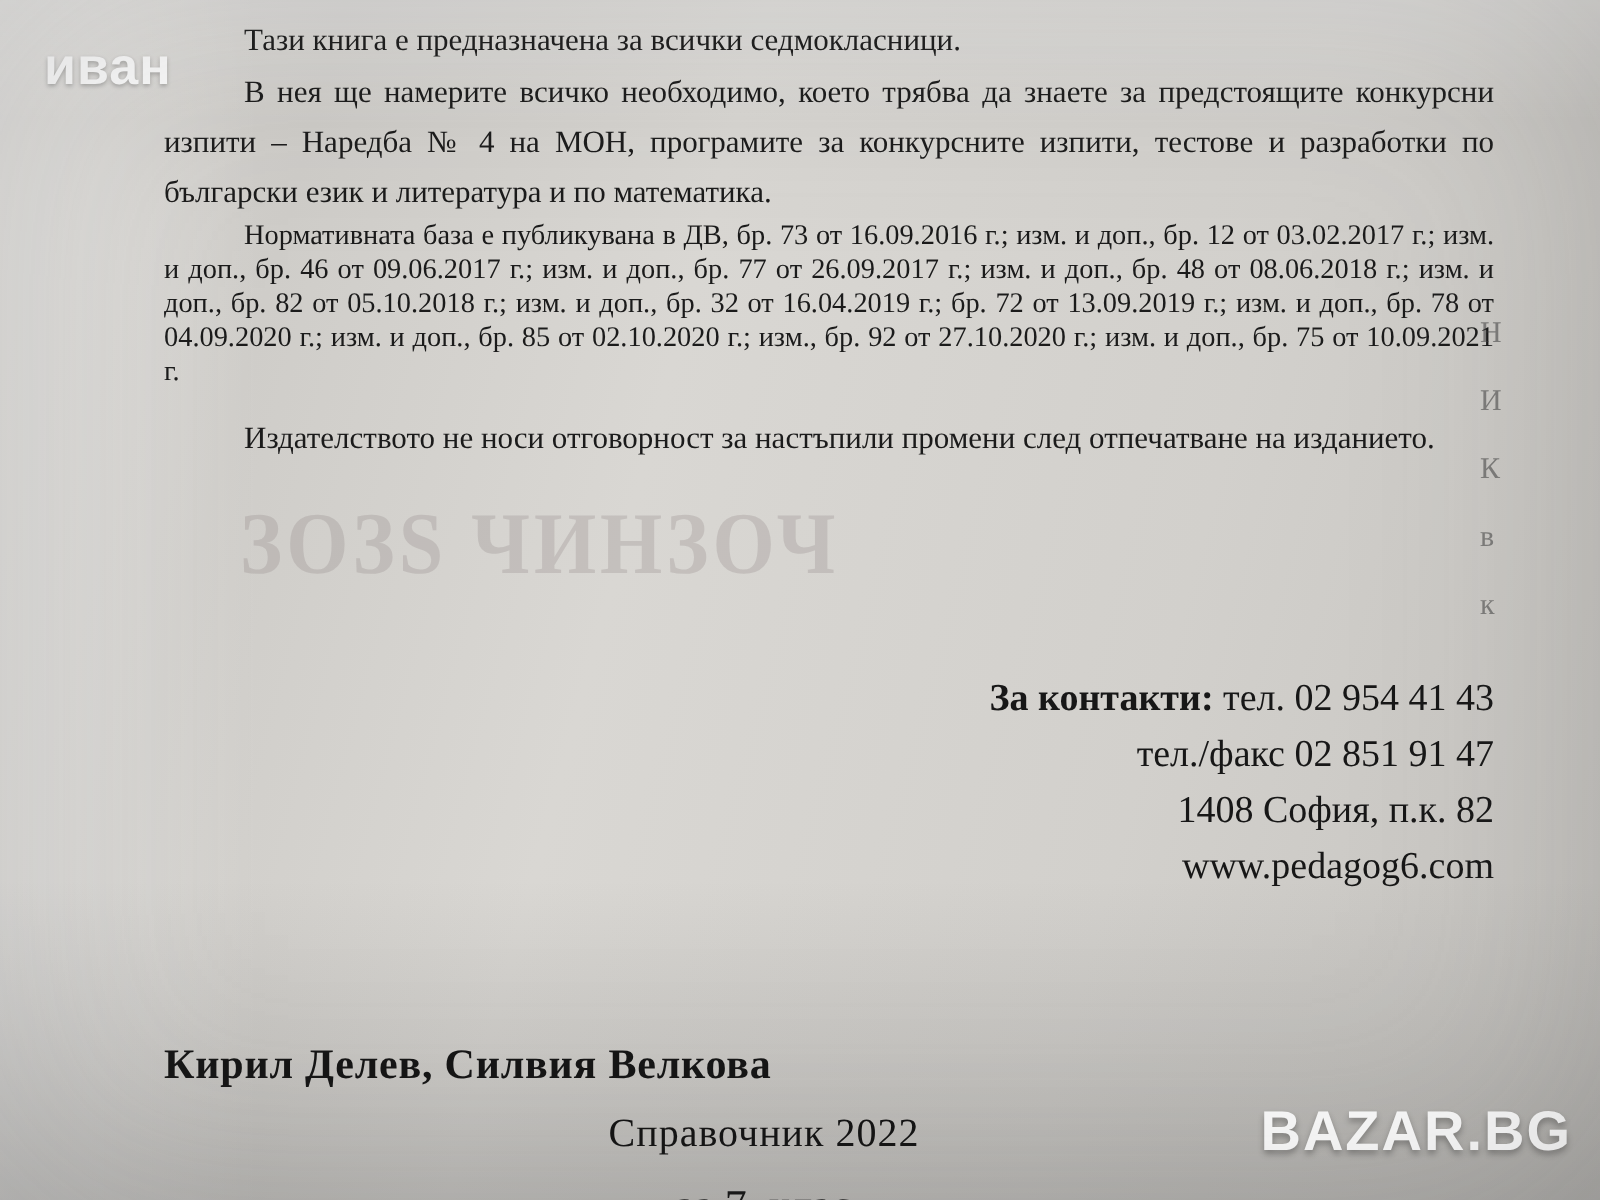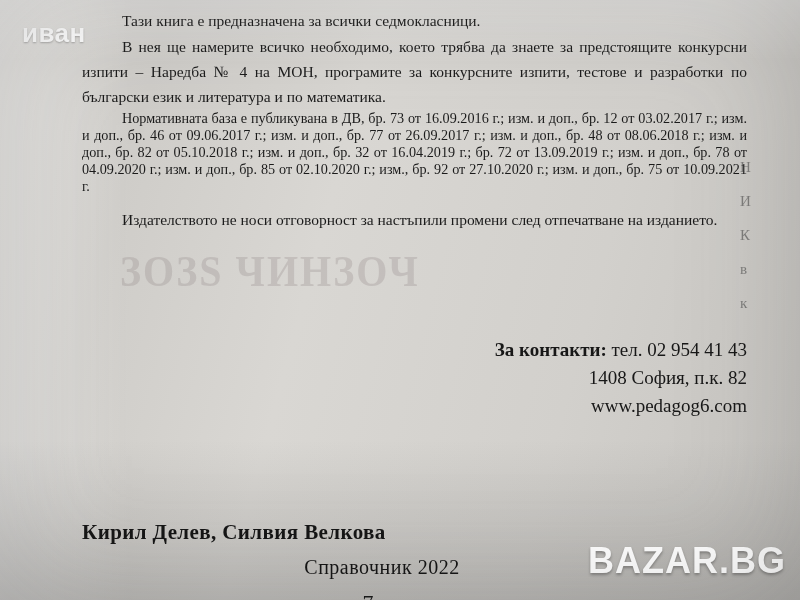--- a/index.html
+++ b/index.html
@@ -85,21 +85,21 @@
     text-shadow: 0 1px 2px rgba(0,0,0,0.25);
   }
 
   
   .site-tag {
     position: absolute;
     right: 14px;
     bottom: 18px;
     color: #ffffff;
     font-family: "Liberation Sans", sans-serif;
-    font-size: 36px;
+    font-size: 28px;
     font-weight: bold;
     letter-spacing: 1px;
     text-shadow: 0 2px 3px rgba(0,0,0,0.30);
   }
 
   
   .body-block {
     position: absolute;
     left: 82px;
     top: 8px;
@@ -199,20 +199,21 @@
     <p>В нея ще намерите всичко необходимо, което трябва да знаете за предстоящите конкурсни изпити – Наредба № 4 на МОН, програмите за конкурсните изпити, тестове и разработки по български език и литература и по математика.</p>
     <p class="p-small">Нормативната база е публикувана в ДВ, бр. 73 от 16.09.2016 г.; изм. и доп., бр. 12 от 03.02.2017 г.; изм. и доп., бр. 46 от 09.06.2017 г.; изм. и доп., бр. 77 от 26.09.2017 г.; изм. и доп., бр. 48 от 08.06.2018 г.; изм. и доп., бр. 82 от 05.10.2018 г.; изм. и доп., бр. 32 от 16.04.2019 г.; бр. 72 от 13.09.2019 г.; изм. и доп., бр. 78 от 04.09.2020 г.; изм. и доп., бр. 85 от 02.10.2020 г.; изм., бр. 92 от 27.10.2020 г.; изм. и доп., бр. 75 от 10.09.2021 г.</p>
     <p class="p-note">Издателството не носи отговорност за настъпили промени след отпечатване на изданието.</p>
   </div>
 
   <div class="contacts">
     <div class="lead">
       <b>За контакти:</b>
       <span>тел. 02 954 41 43</span>
     </div>
+    <div>тел./факс 02 851 91 47</div>
     <div>1408 София, п.к. 82</div>
     <div>www.pedagog6.com</div>
   </div>
 
   <div class="authors">Кирил Делев,  Силвия Велкова</div>
   <div class="book-title">Справочник 2022</div>
   <div class="book-sub">за  7.  клас</div>
 
   <div class="right-col">
     <div>Н</div>

